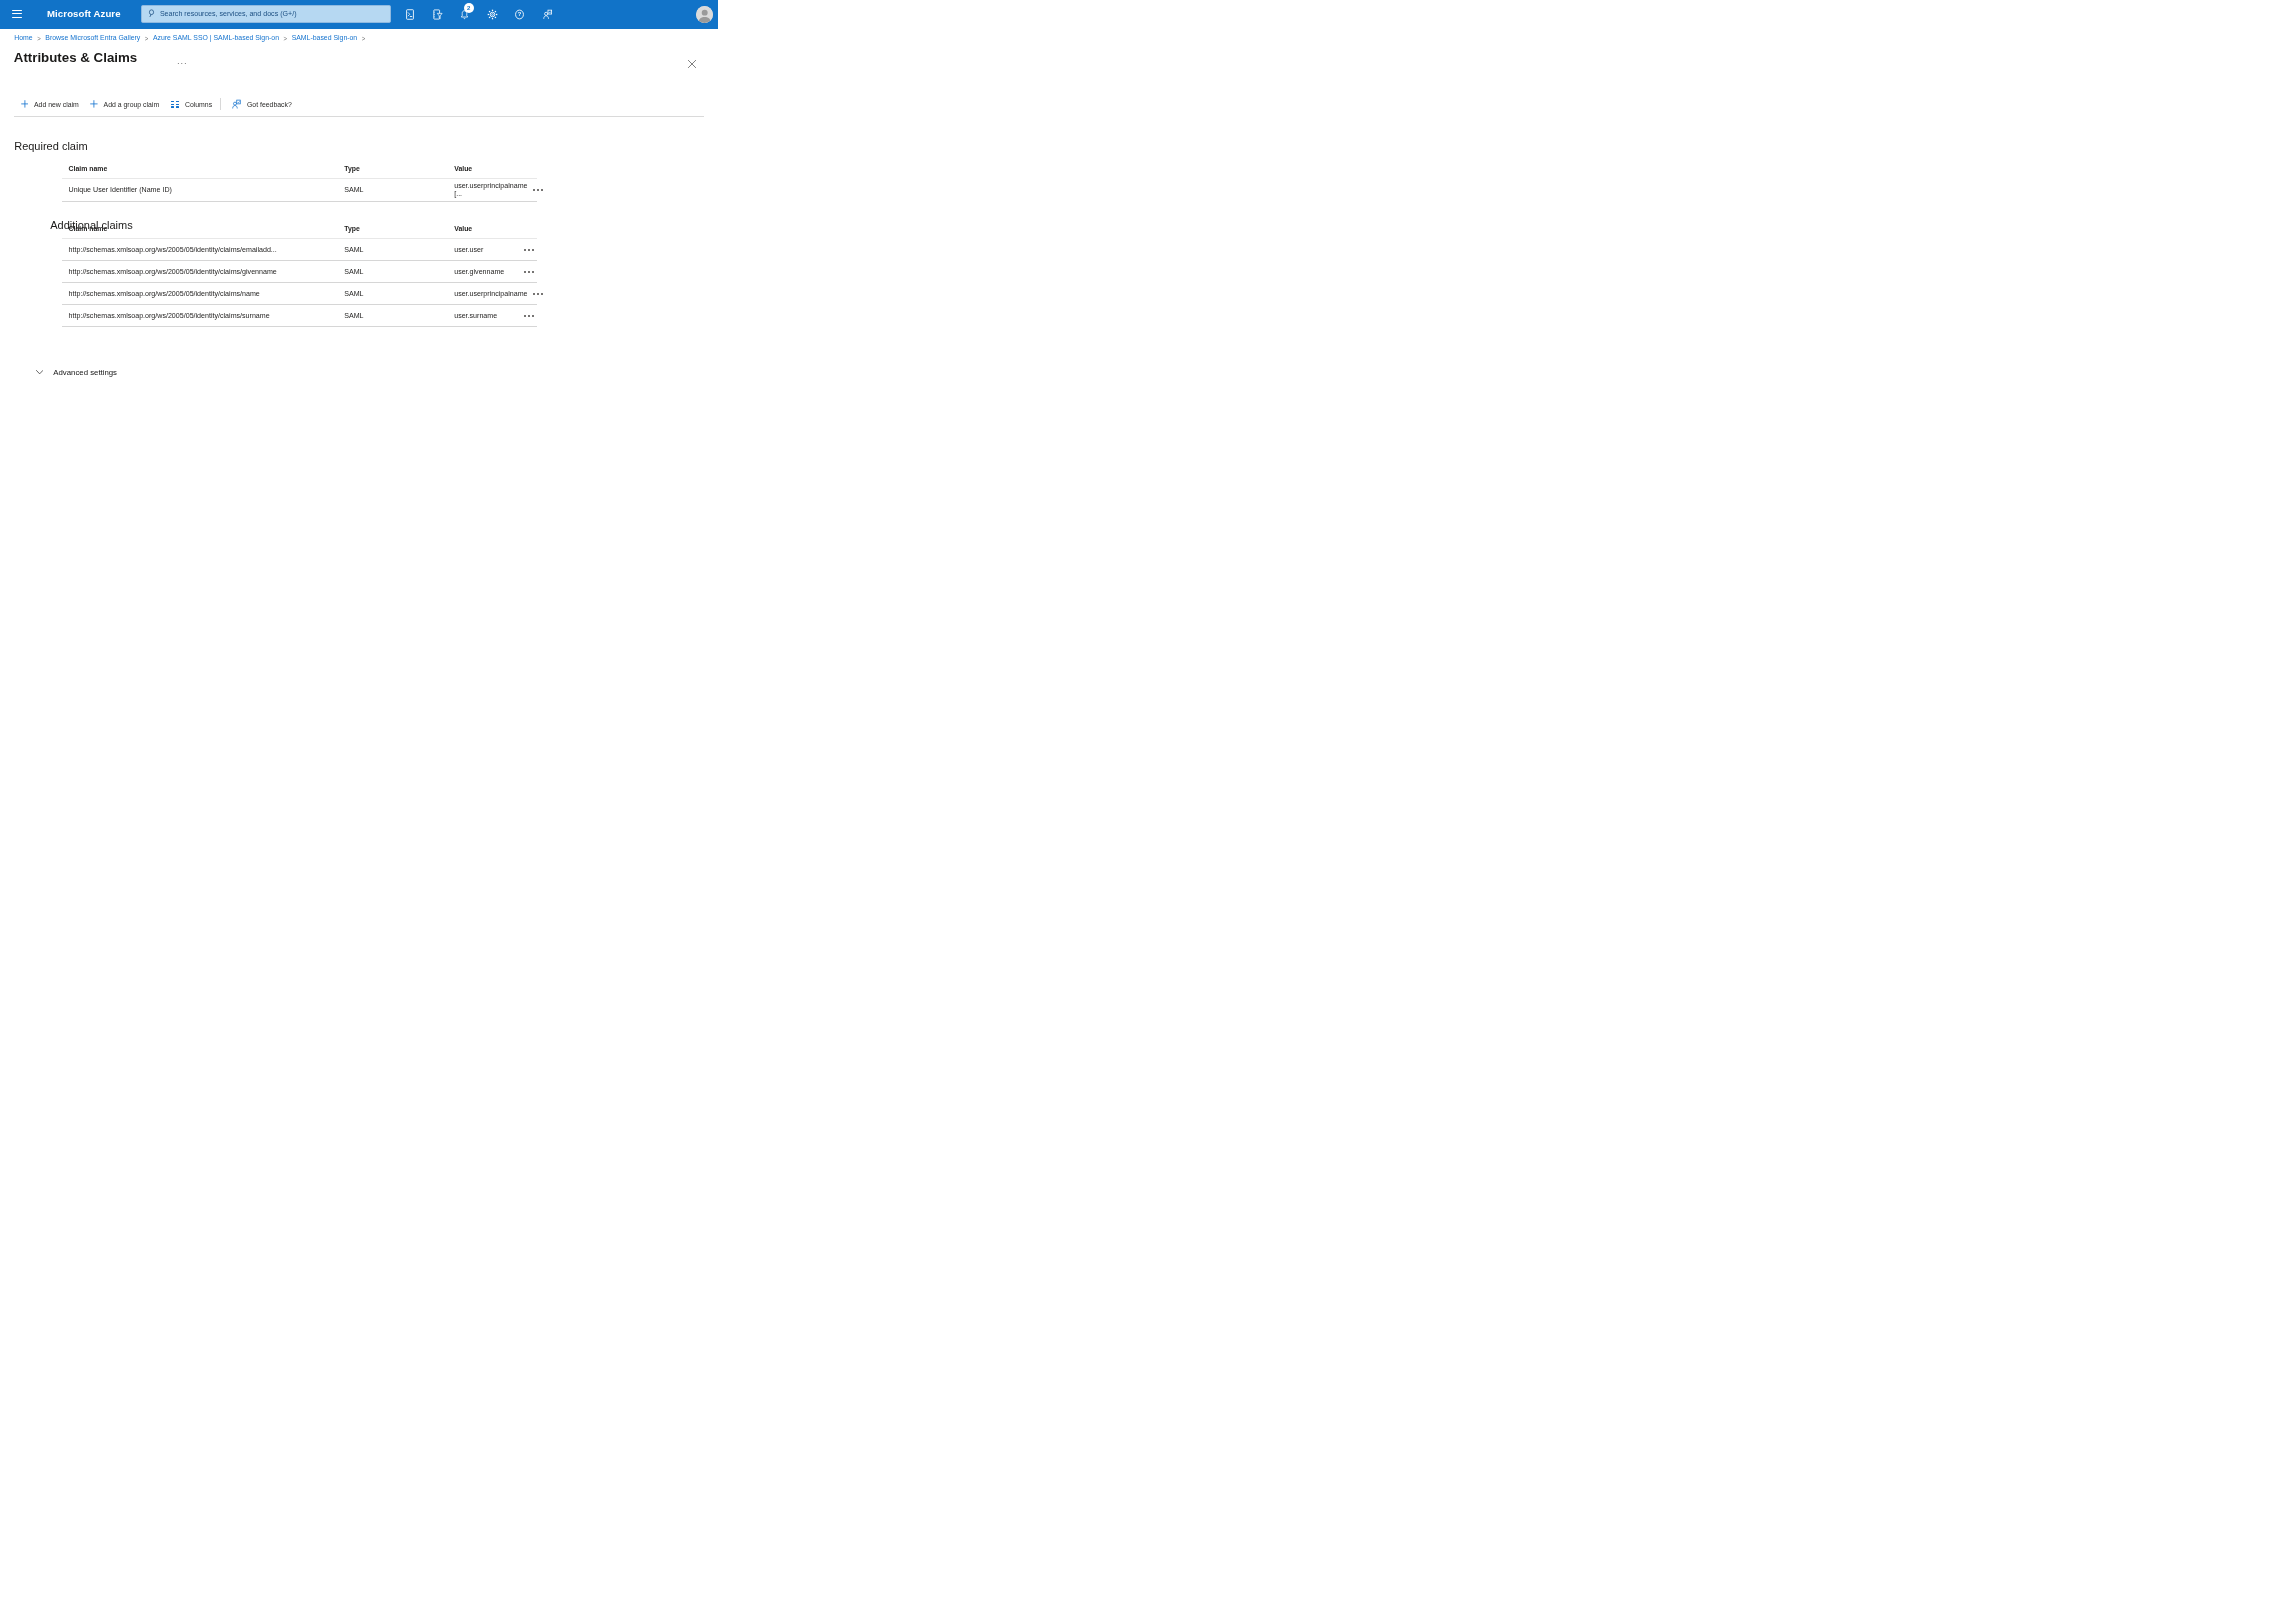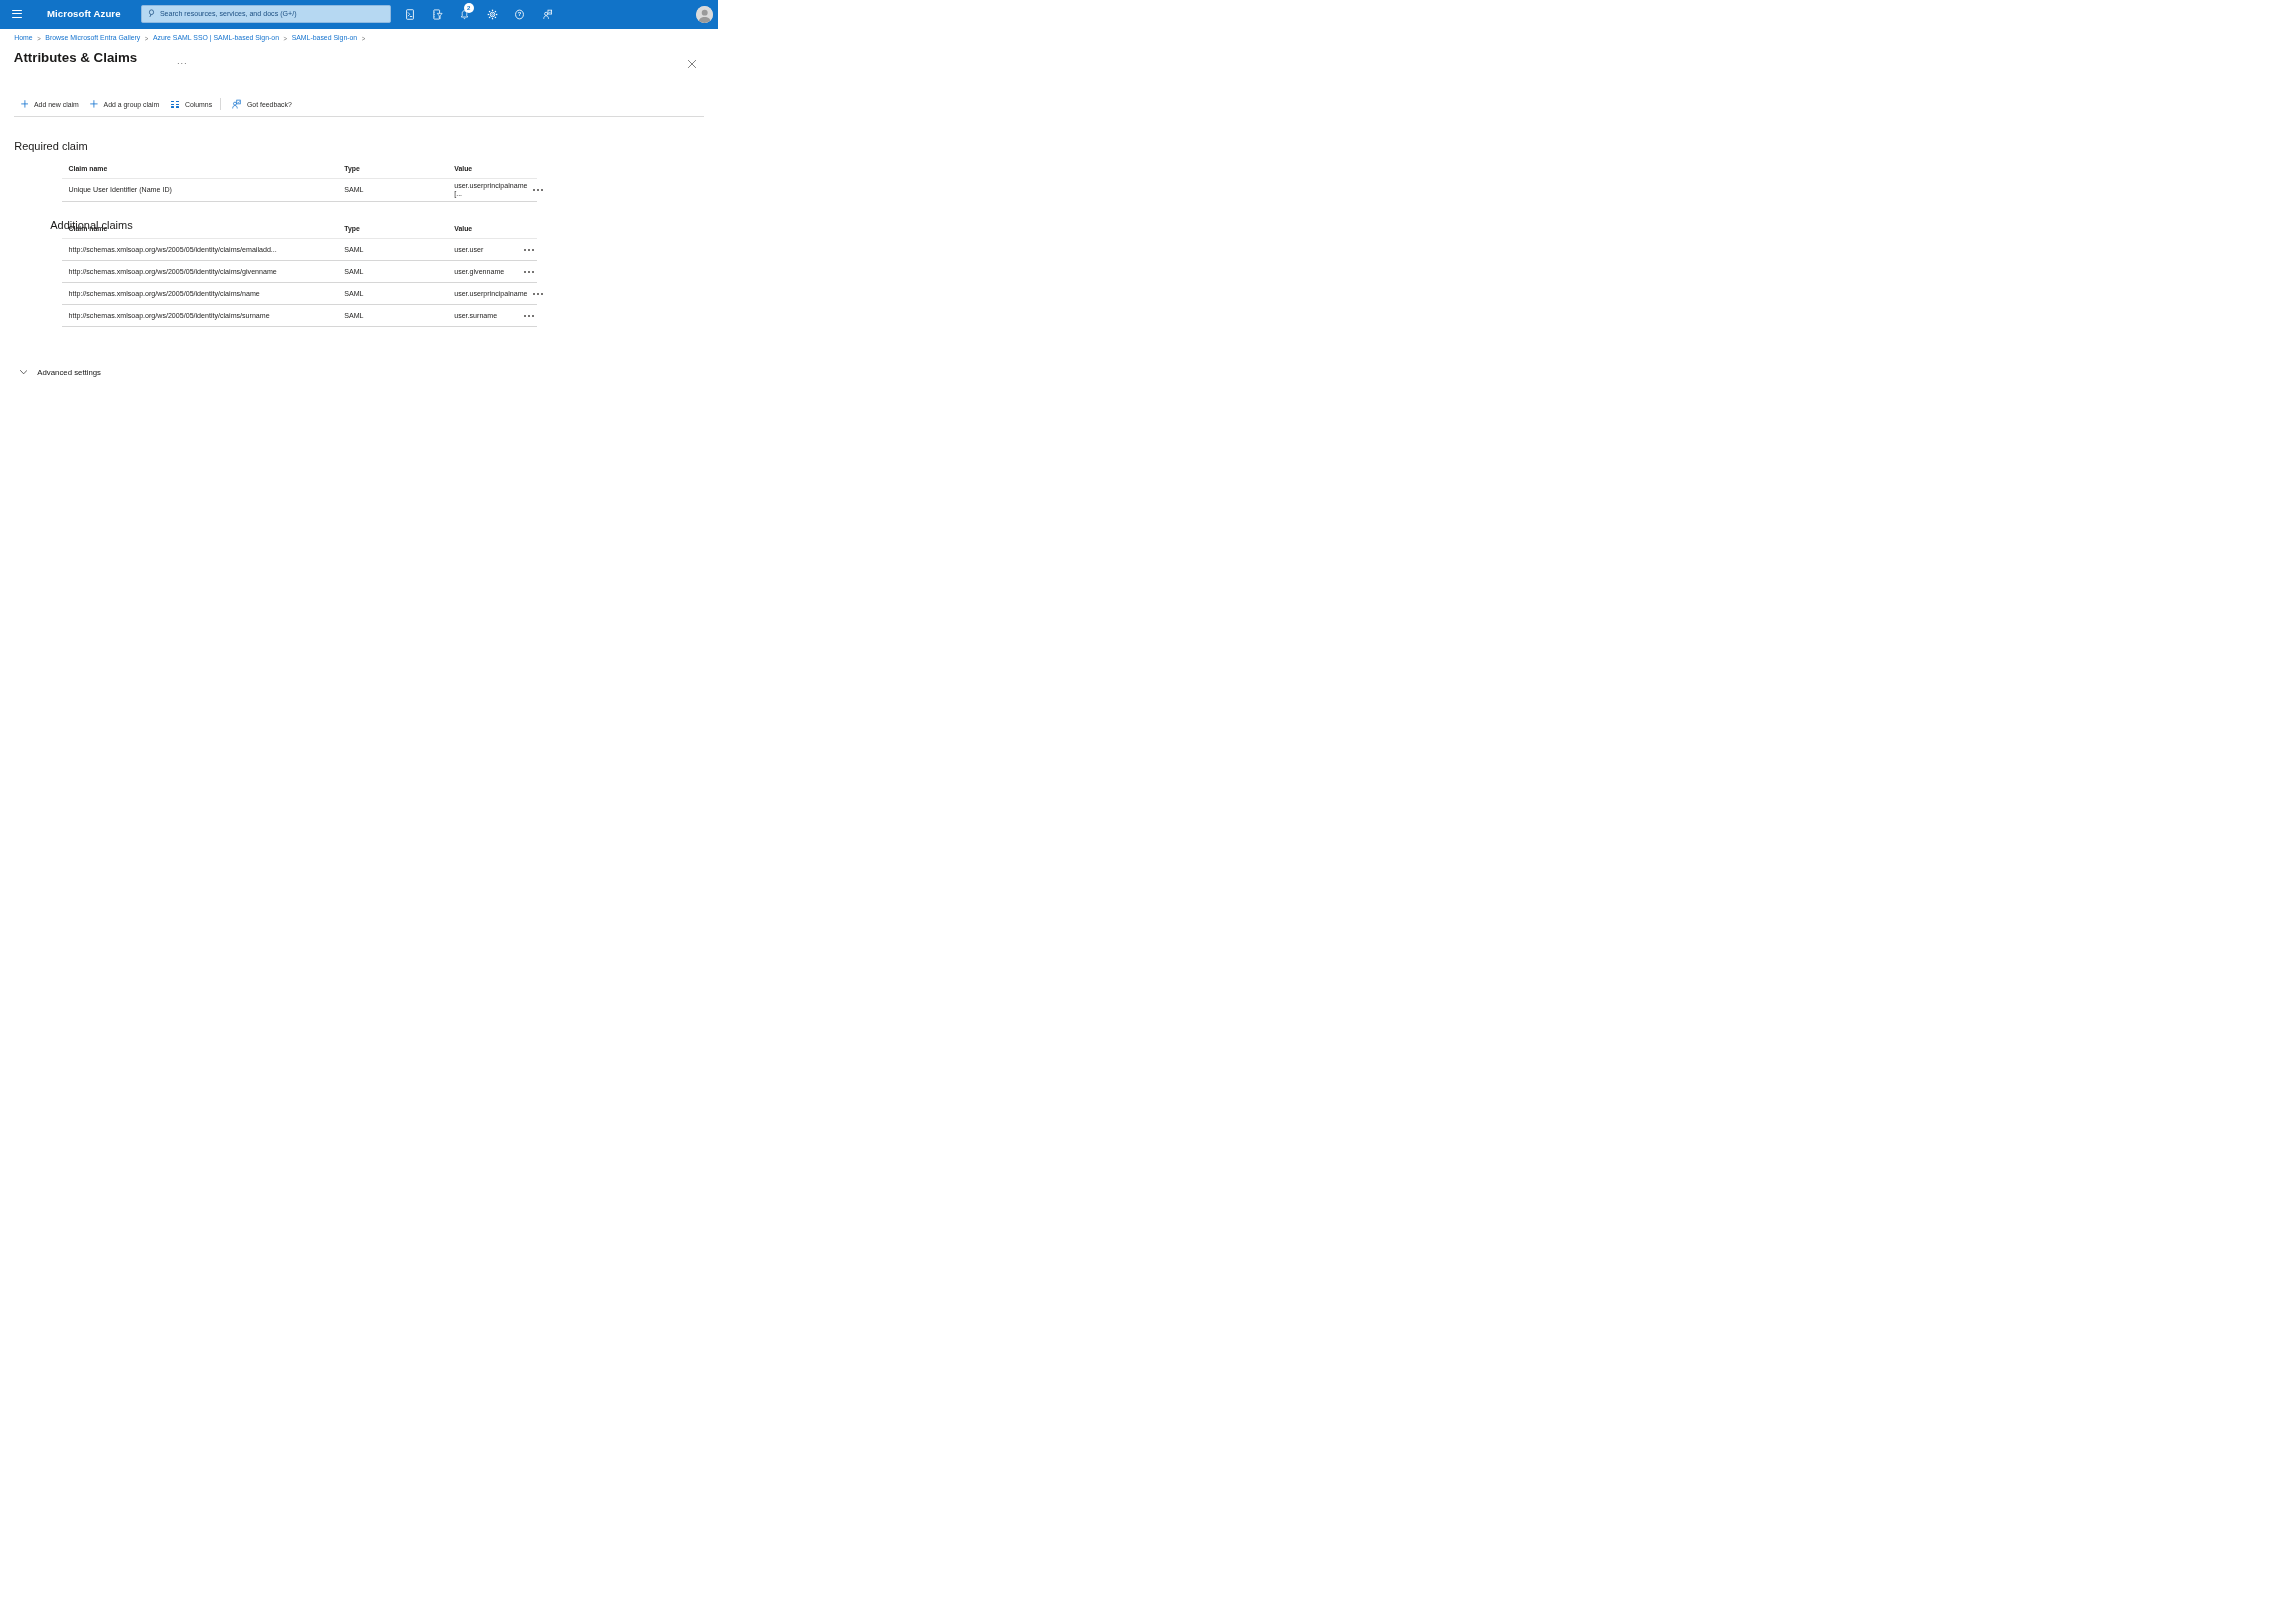--- a/index.html
+++ b/index.html
@@ -54,21 +54,21 @@
   .t2 .thead { height:20.4px; }
   .tbody-row { font-size:7.1px; color:#1F1E1D; border-bottom:0.9px solid #D6D6D6; }
   .t1 .tbody-row { height:22.5px; }
   .t2 .tbody-row { height:22px; }
   .t2 .tbody-row.first { height:22px; }
   .c-name { white-space:nowrap; overflow:hidden; }
   .dots { display:flex; gap:2.1px; align-items:center; justify-content:flex-end; padding-right:2.8px; cursor:pointer; }
   .dots i { display:block; width:2.1px; height:2.1px; border-radius:50%; background:#484644; }
 
   
-  .advanced { position:absolute; left:20px; top:368px; display:flex; gap:10px; cursor:pointer; }
+  .advanced { position:absolute; left:36px; top:368px; display:flex; gap:10px; cursor:pointer; }
   .advanced .label { font-size:7.8px; color:#151515; }
 </style>
 </head>
 <body>
 
 <div class="screen">
 
   <div class="topbar">
     <div class="hamburger">
       <span></span>

